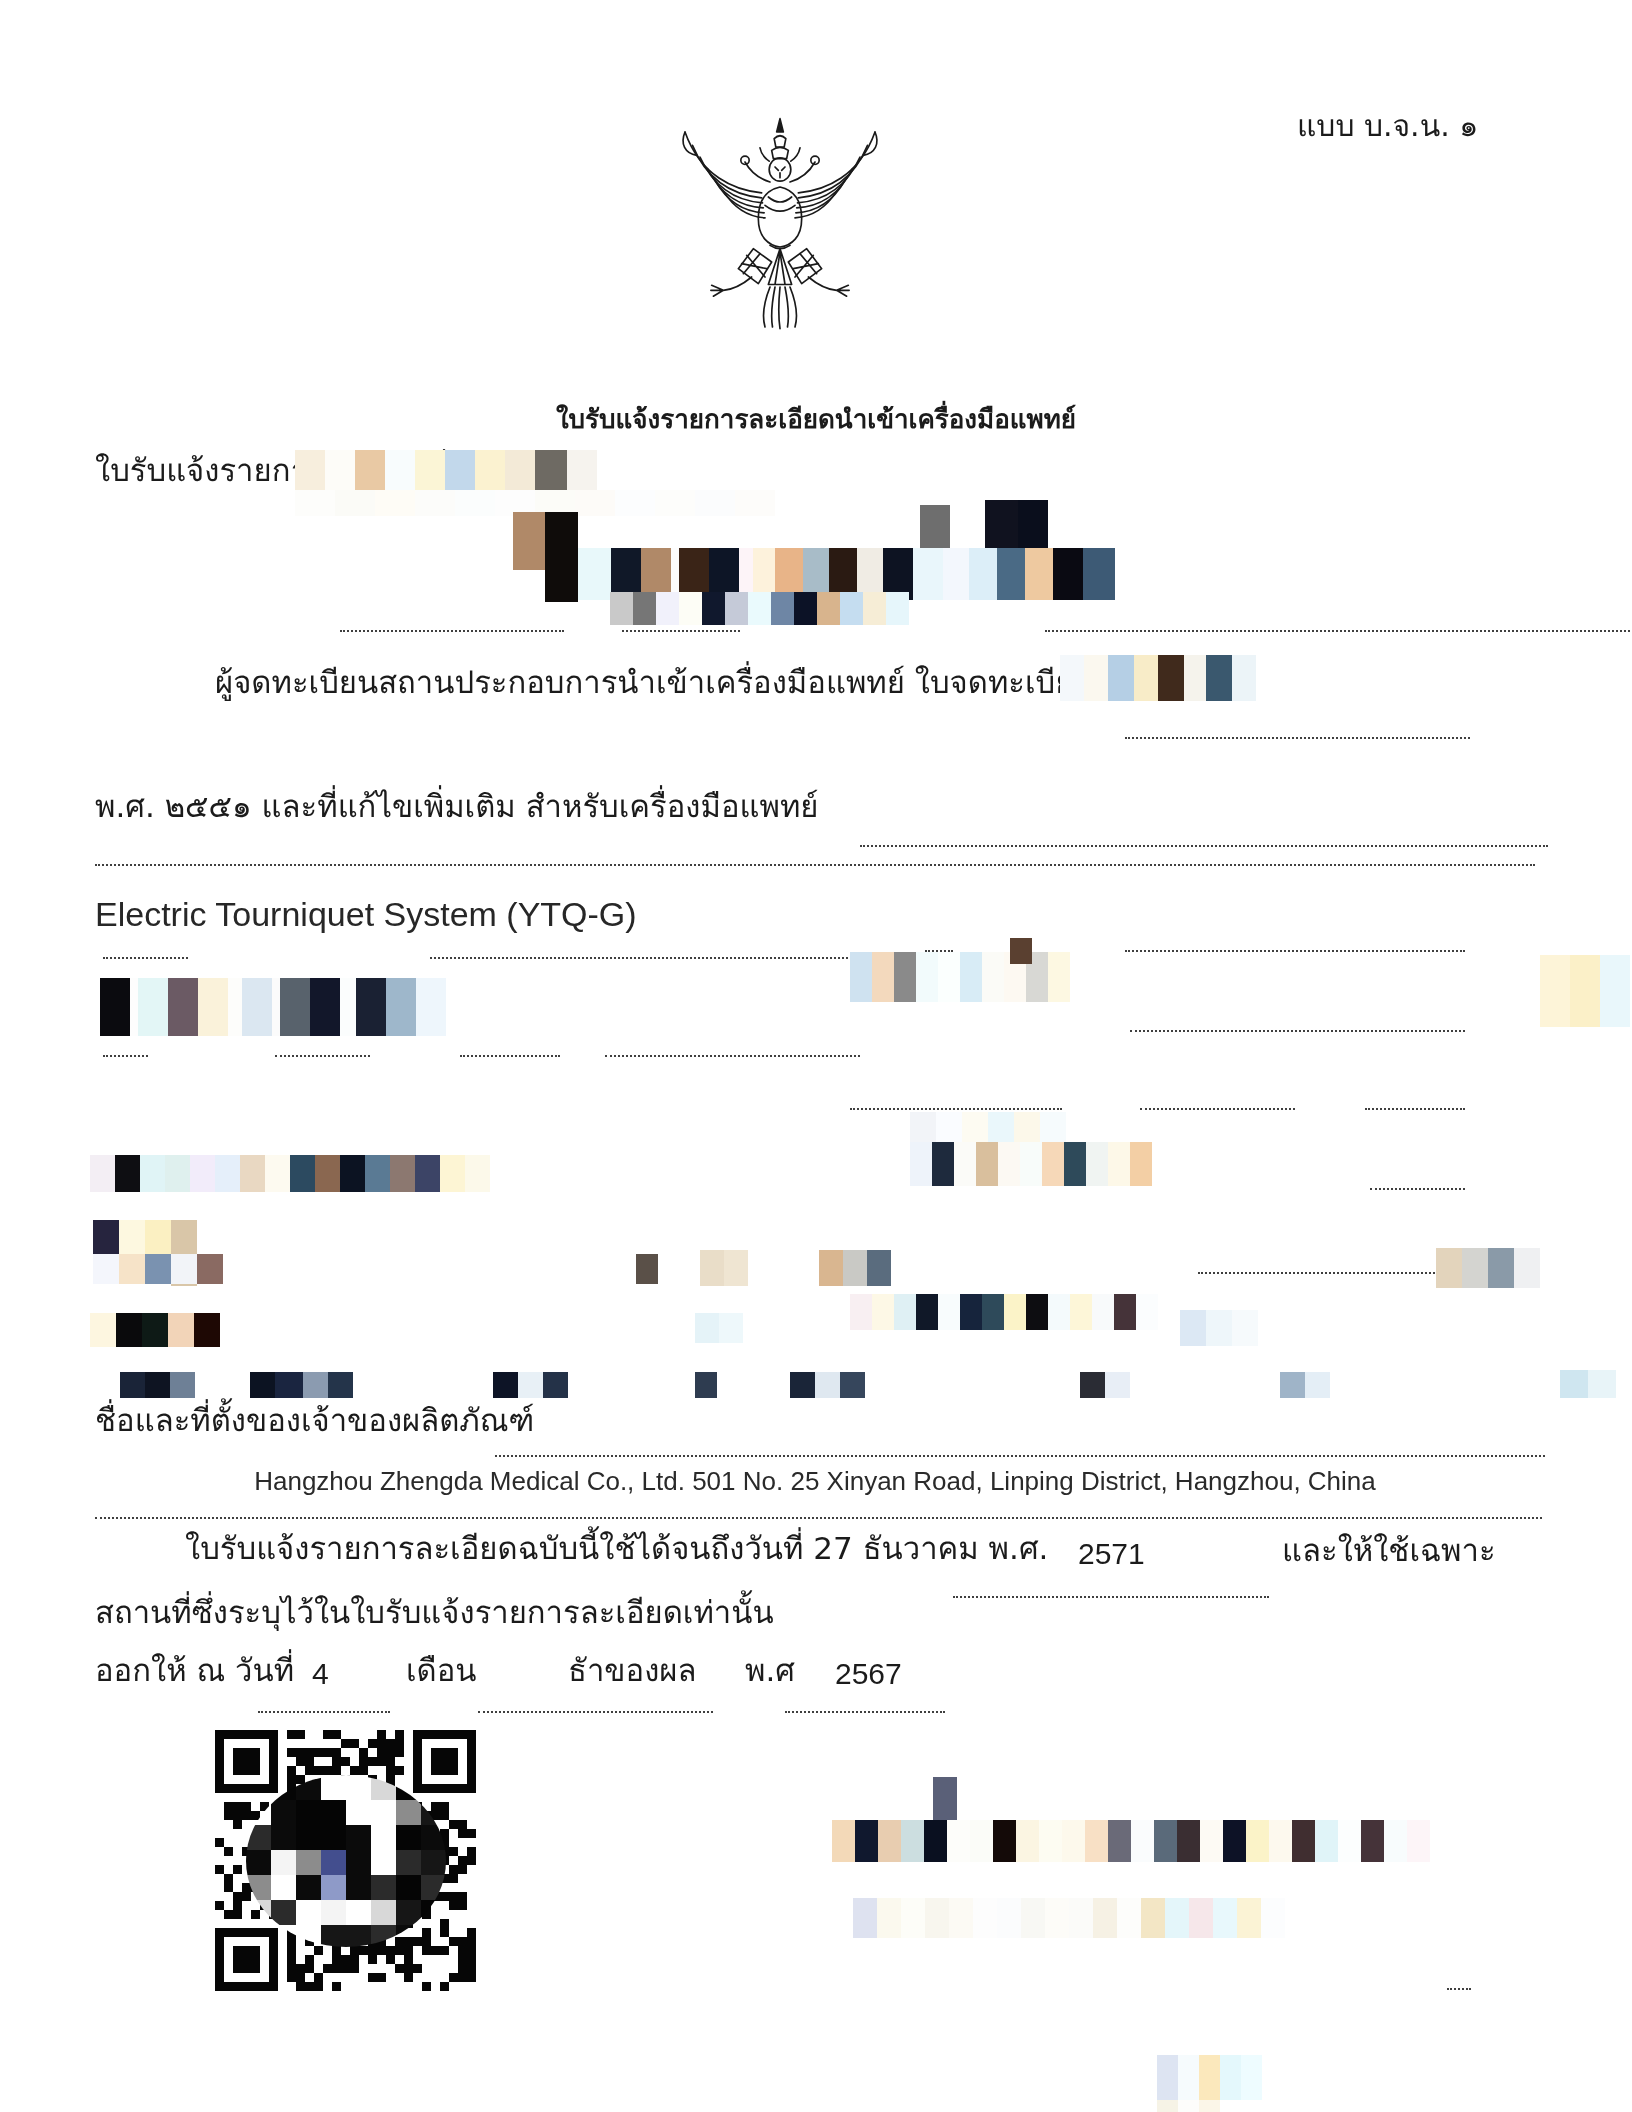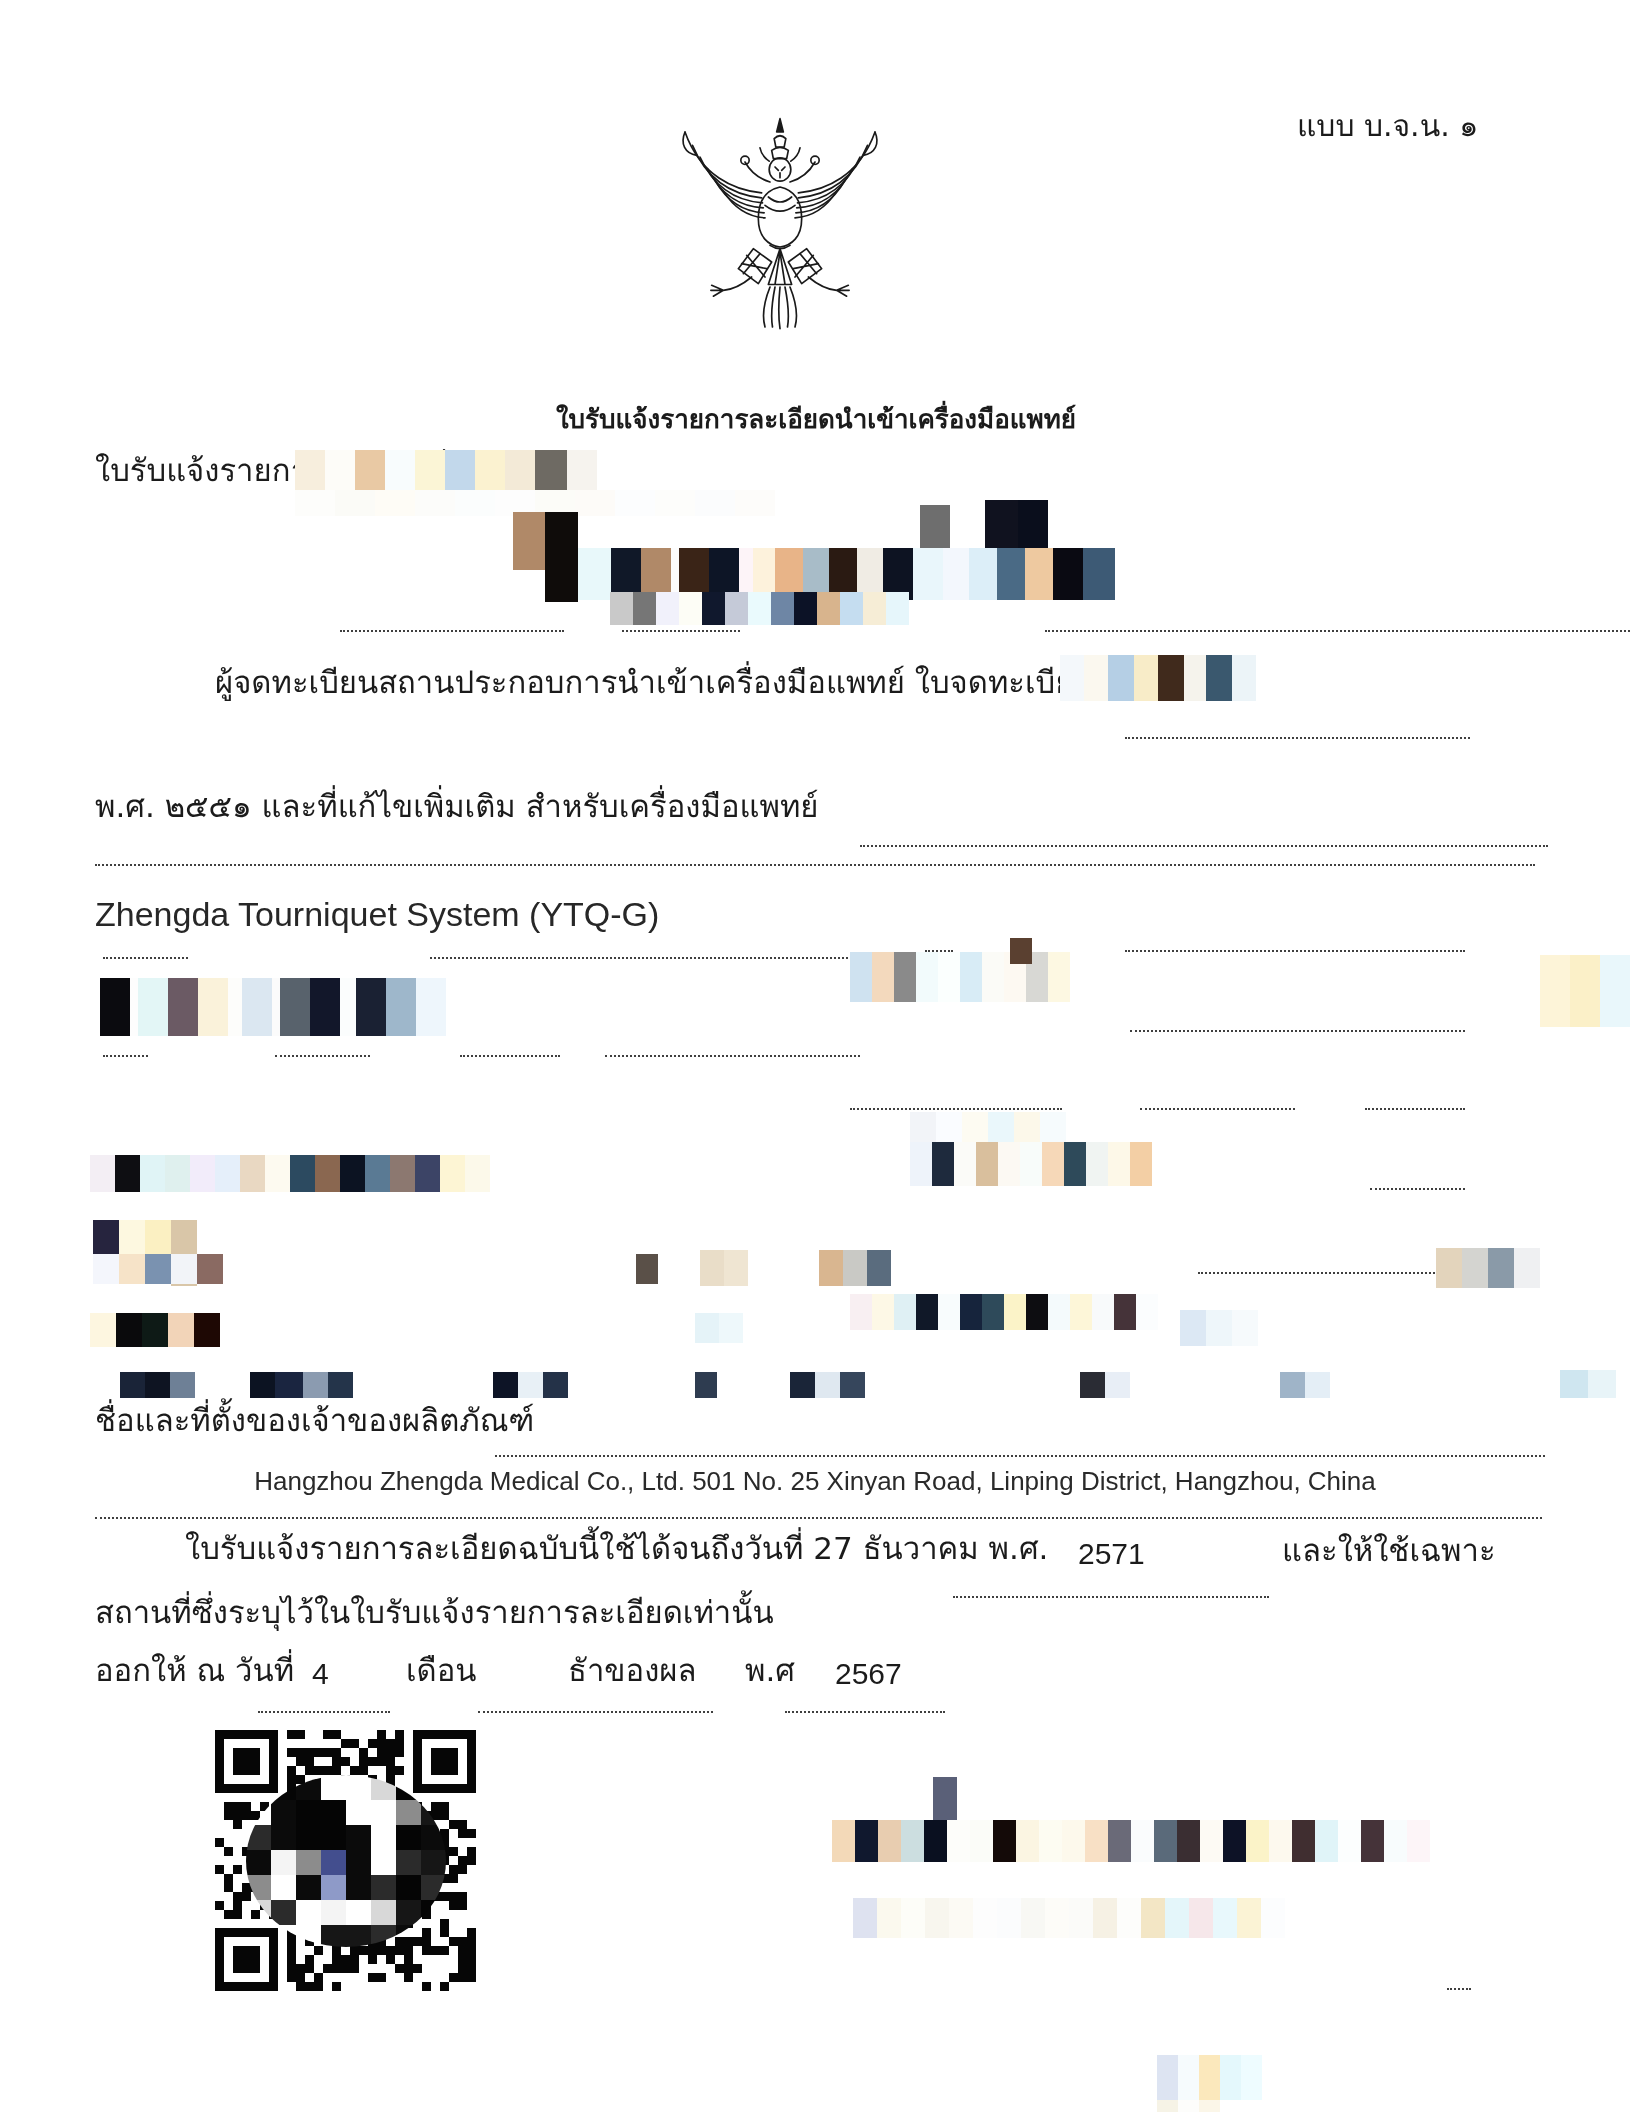--- a/index.html
+++ b/index.html
@@ -64,21 +64,21 @@
     </g>
   </svg>
 
   <span class="t" style="left:1297px;top:106px;font-size:30px">แบบ บ.จ.น. ๑</span>
   <div class="t title">ใบรับแจ้งรายการละเอียดนำเข้าเครื่องมือแพทย์</div>
 
   <span class="t thai" style="left:95px;top:450px">ใบรับแจ้งรายการละเอียดที่</span>
   <span class="t thai" style="left:215px;top:662px">ผู้จดทะเบียนสถานประกอบการนำเข้าเครื่องมือแพทย์   ใบจดทะเบียนที่</span>
   <span class="t thai" style="left:95px;top:786px">พ.ศ. ๒๕๕๑ และที่แก้ไขเพิ่มเติม  สำหรับเครื่องมือแพทย์</span>
 
-  <span class="t sans" style="left:95px;top:892px;font-size:34px;color:#272727">Zhengda Tourniquet System (YTQ-G)</span>
+  <span class="t sans" style="left:95px;top:892px;font-size:34px;color:#272727">Electric Tourniquet System (YTQ-G)</span>
 
   <span class="t thai" style="left:95px;top:1400px">ชื่อและที่ตั้งของเจ้าของผลิตภัณฑ์</span>
   <div class="t sans" style="left:45px;width:1540px;top:1465px;font-size:26px;text-align:center;color:#2a2a2a">Hangzhou Zhengda Medical Co., Ltd. 501 No. 25 Xinyan Road, Linping District, Hangzhou, China</div>
 
   <span class="t thai" style="left:185px;top:1528px">ใบรับแจ้งรายการละเอียดฉบับนี้ใช้ได้จนถึงวันที่ 27 ธันวาคม  พ.ศ.</span>
   <span class="t sans" style="left:1078px;top:1534px;font-size:30px">2571</span>
   <span class="t thai" style="left:1282px;top:1530px">และให้ใช้เฉพาะ</span>
   <span class="t thai" style="left:95px;top:1592px">สถานที่ซึ่งระบุไว้ในใบรับแจ้งรายการละเอียดเท่านั้น</span>
 
   <span class="t thai" style="left:95px;top:1650px">ออกให้ ณ วันที่</span>

